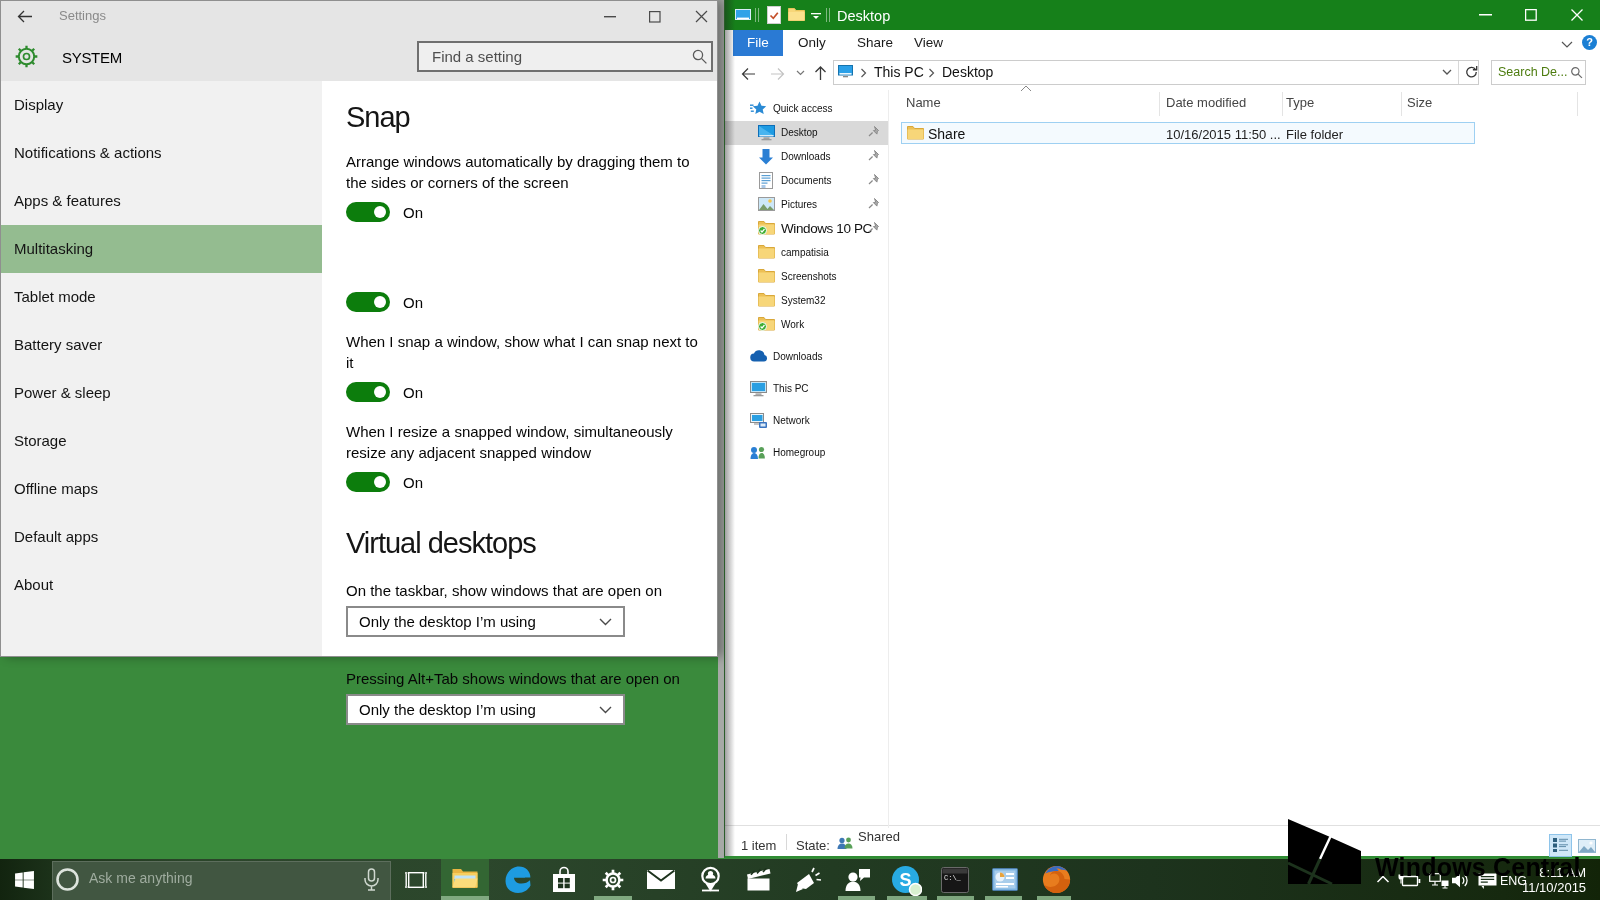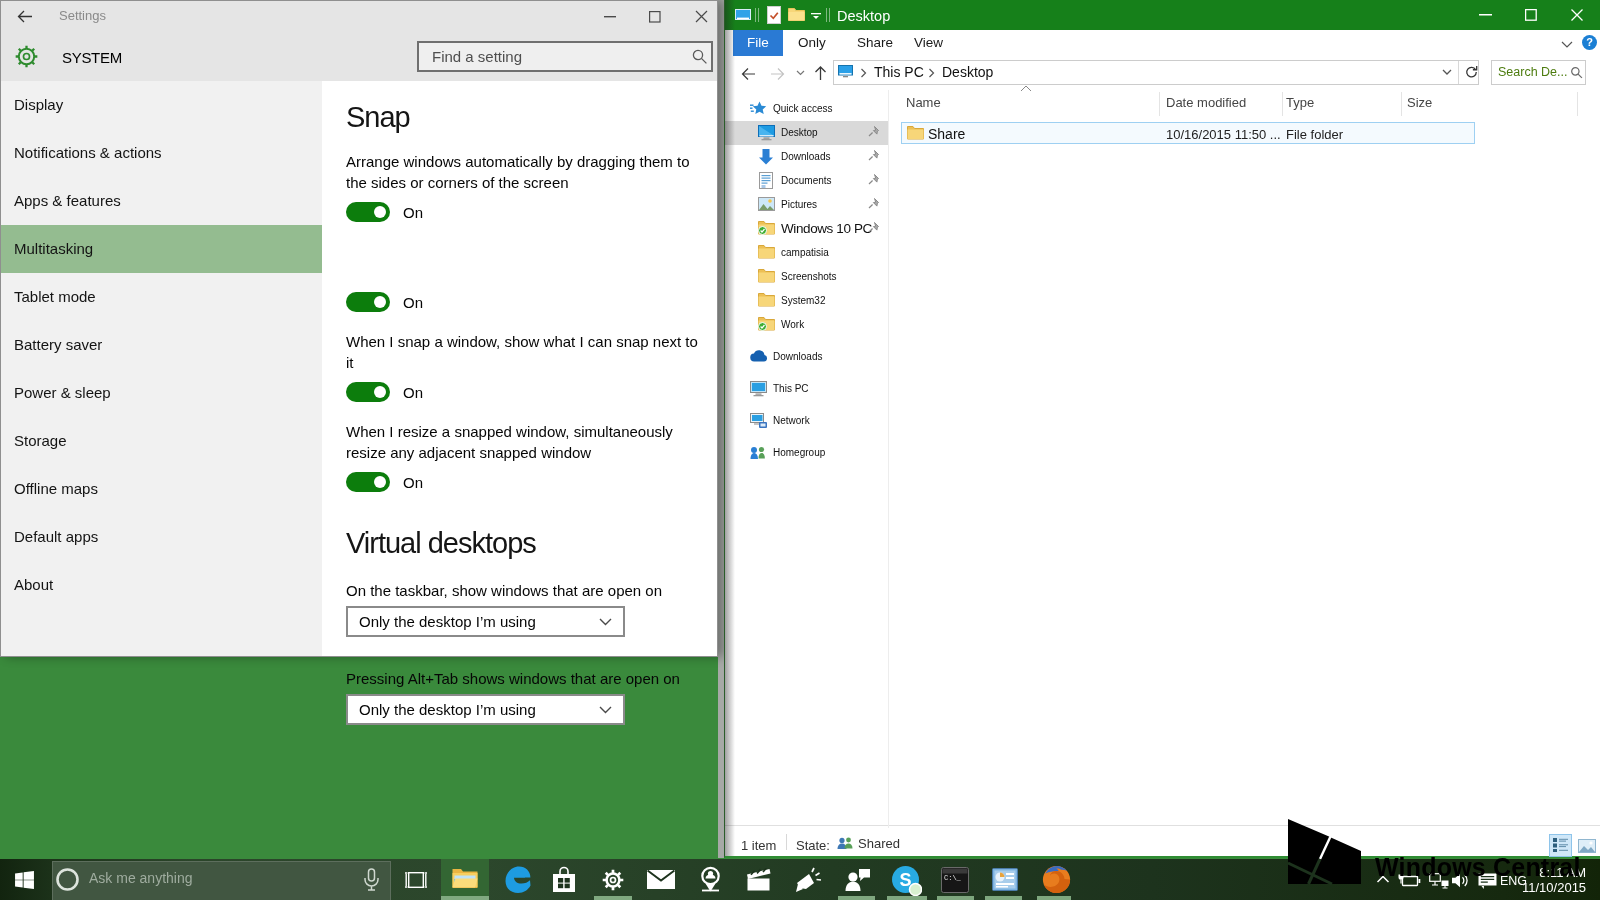--- a/index.html
+++ b/index.html
@@ -340,21 +340,21 @@
 <div id="e-status">
 <div class="a" style="left:16px;top:12px">1 item</div>
 <div class="a" style="left:61px;top:8px;width:1px;height:16px;background:#d8d8d8"></div>
 <div class="a" style="left:71px;top:12px">State:</div>
 <svg class="a" style="left:112px;top:11px" width="17" height="13" viewBox="0 0 17 13">
         <circle cx="5" cy="3.4" r="2.6" fill="#3e78b5"></circle>
         <path d="M0.5 12c0-3.5 2-5.5 4.5-5.5S9.5 8.5 9.5 12z" fill="#3e78b5"></path>
         <circle cx="11.5" cy="3" r="2.4" fill="#58a058"></circle>
         <path d="M7.5 11.5c0-3.2 1.8-5 4-5s4 1.8 4 5z" fill="#58a058"></path>
       </svg>
-<div class="a" style="left:133px;top:10px">Shared</div>
+<div class="a" style="left:133px;top:3px">Shared</div>
 <div class="a" style="left:824px;top:8px;width:23px;height:23px;background:#cfe7f8;border:1px solid #8ec4ea"></div>
 <svg class="a" style="left:828px;top:12px" width="15" height="14">
         <g fill="#2c5d7c">
           <rect x="0" y="0" width="4" height="4"></rect>
           <rect x="6" y="0.8" width="9" height="1" fill="#5f8ba8"></rect>
           <rect x="6" y="2.6" width="7" height="1" fill="#5f8ba8"></rect>
           <rect x="0" y="5.5" width="4" height="4"></rect>
           <rect x="6" y="6.3" width="9" height="1" fill="#5f8ba8"></rect>
           <rect x="6" y="8.1" width="7" height="1" fill="#5f8ba8"></rect>
           <rect x="0" y="11" width="4" height="4"></rect>

